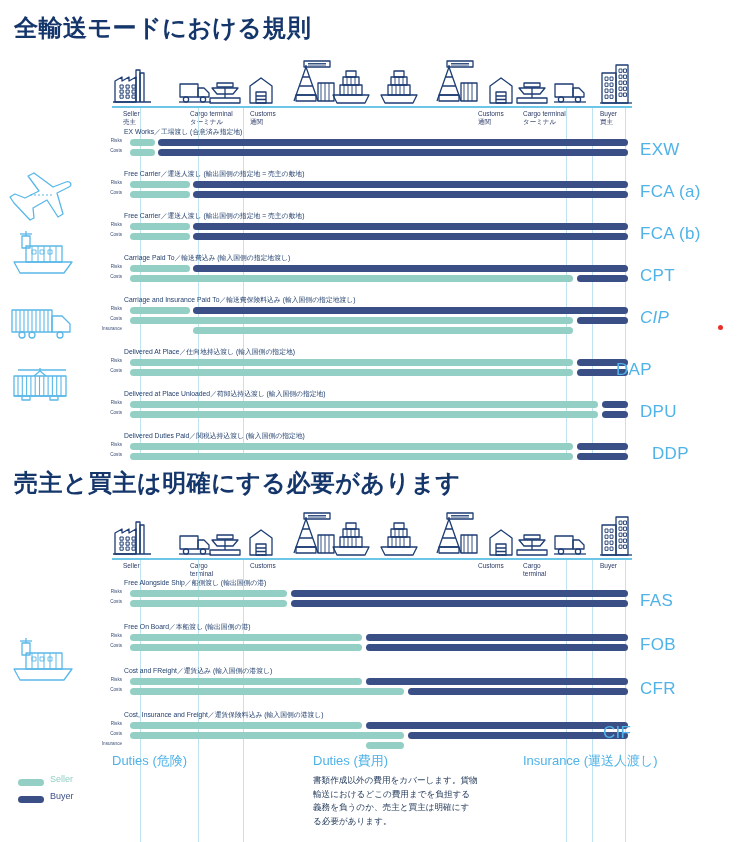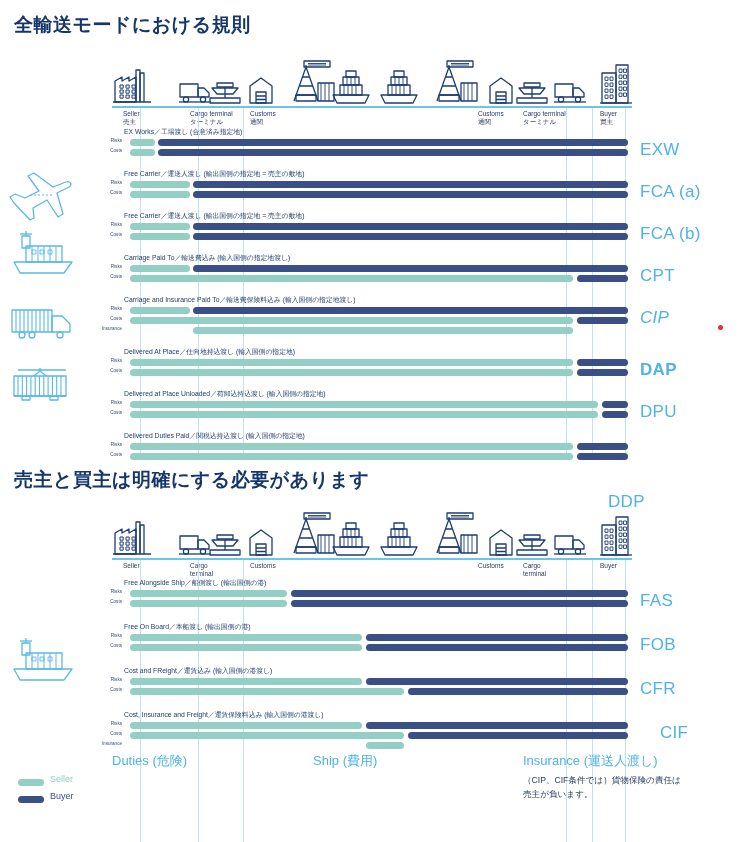--- a/index.html
+++ b/index.html
@@ -2,21 +2,21 @@
 <html><head>
 <meta charset="utf-8">
 <style>
   html,body{margin:0;padding:0;}
   body{
     width:738px;height:842px;background:#ffffff;
     font-family:"Liberation Sans","DejaVu Sans",sans-serif;
     color:#2b3a67;overflow:hidden;position:relative;
   }
   .section-title{
-    font-size:19px;font-weight:bold;color:#15366b;letter-spacing:.5px;
+    font-size:24px;font-weight:bold;color:#15366b;letter-spacing:.5px;
   }
   #title1{position:absolute;left:14px;top:12px;}
   #title2{position:absolute;left:14px;top:467px;}
   .axis-line{position:absolute;height:2px;background:#6cc6e8;}
   .node-label{position:absolute;font-size:6.5px;line-height:8.2px;color:#2b3a67;white-space:nowrap;}
   .vline{position:absolute;width:1px;background:#bfe3f0;}
 
   
   .rule{position:absolute;left:0;right:0;}
   .rule-desc{position:absolute;font-size:6.8px;color:#23406e;white-space:nowrap;}
@@ -219,41 +219,41 @@
       <div class="code" style="left: 640px; top: 308px; font-style: italic;">CIP</div>
     </div>
     <div class="rule" style="top: 0px;">
       <div class="rule-desc" style="left: 124px; top: 347px;">Delivered At Place／仕向地持込渡し (輸入国側の指定地)</div>
       <div class="trk-lab" style="left: 96px; top: 358px;">Risks</div>
       <div class="bar s" style="left: 130px; top: 359px; width: 443px;"></div>
       <div class="bar b" style="left: 577px; top: 359px; width: 51px;"></div>
       <div class="trk-lab" style="left: 96px; top: 368px;">Costs</div>
       <div class="bar s" style="left: 130px; top: 369px; width: 443px;"></div>
       <div class="bar b" style="left: 577px; top: 369px; width: 51px;"></div>
-      <div class="code" style="left: 640px; top: 360px; font-weight: bold;">DAP</div>
+      <div class="code" style="left: 616px; top: 360px;">DAP</div>
     </div>
     <div class="rule" style="top: 0px;">
       <div class="rule-desc" style="left: 124px; top: 389px;">Delivered at Place Unloaded／荷卸込持込渡し (輸入国側の指定地)</div>
       <div class="trk-lab" style="left: 96px; top: 400px;">Risks</div>
       <div class="bar s" style="left: 130px; top: 401px; width: 468px;"></div>
       <div class="bar b" style="left: 602px; top: 401px; width: 26px;"></div>
       <div class="trk-lab" style="left: 96px; top: 410px;">Costs</div>
       <div class="bar s" style="left: 130px; top: 411px; width: 468px;"></div>
       <div class="bar b" style="left: 602px; top: 411px; width: 26px;"></div>
       <div class="code" style="left: 640px; top: 402px;">DPU</div>
     </div>
     <div class="rule" style="top: 0px;">
       <div class="rule-desc" style="left: 124px; top: 431px;">Delivered Duties Paid／関税込持込渡し (輸入国側の指定地)</div>
       <div class="trk-lab" style="left: 96px; top: 442px;">Risks</div>
       <div class="bar s" style="left: 130px; top: 443px; width: 443px;"></div>
       <div class="bar b" style="left: 577px; top: 443px; width: 51px;"></div>
       <div class="trk-lab" style="left: 96px; top: 452px;">Costs</div>
       <div class="bar s" style="left: 130px; top: 453px; width: 443px;"></div>
       <div class="bar b" style="left: 577px; top: 453px; width: 51px;"></div>
-      <div class="code" style="left: 608px; top: 444px; margin-top: 48px;">DDP</div>
+      <div class="code" style="left: 652px; top: 444px;">DDP</div>
     </div>
     <div class="mode" style="left: 8px; top: 170px;"><svg width="70" height="56" viewBox="0 0 70 56" fill="none" stroke="#5ab8e8" stroke-width="1.3" stroke-linejoin="round">
         <path d="M6 33 2 27l5-3 10 4 14-7L20 6l6-3 19 14 13-5c4-1.5 7 3 3 5l-12 6 6 21-5 3-11-17-14 8 1 10-4 2z"></path>
         <g stroke-width="1">
           <path d="M22 25h22" stroke-dasharray="2 2"></path>
         </g>
       </svg></div>
     <div class="mode" style="left: 8px; top: 228px;"><svg width="70" height="50" viewBox="0 0 70 50" fill="none" stroke="#5ab8e8" stroke-width="1.3" stroke-linejoin="round">
         <path d="M6 34h58l-8 11H12z"></path>
         <rect x="18" y="18" width="36" height="16"></rect>
@@ -473,21 +473,21 @@
     <div class="rule" style="top: 0px;">
       <div class="rule-desc" style="left: 124px; top: 250px;">Cost, Insurance and Freight／運賃保険料込み (輸入国側の港渡し)</div>
       <div class="trk-lab" style="left: 96px; top: 261px;">Risks</div>
       <div class="bar s" style="left: 130px; top: 262px; width: 232px;"></div>
       <div class="bar b" style="left: 366px; top: 262px; width: 262px;"></div>
       <div class="trk-lab" style="left: 96px; top: 271px;">Costs</div>
       <div class="bar s" style="left: 130px; top: 272px; width: 274px;"></div>
       <div class="bar b" style="left: 408px; top: 272px; width: 220px;"></div>
       <div class="trk-lab" style="left: 96px; top: 281px;">Insurance</div>
       <div class="bar s" style="left: 366px; top: 282px; width: 38px;"></div>
-      <div class="code" style="left: 660px; top: 263px;">CIF</div>
+      <div class="code" style="left: 603px; top: 263px;">CIF</div>
     </div>
     <div class="mode" style="left: 8px; top: 175px;"><svg width="70" height="50" viewBox="0 0 70 50" fill="none" stroke="#5ab8e8" stroke-width="1.3" stroke-linejoin="round">
         <path d="M6 34h58l-8 11H12z"></path>
         <rect x="18" y="18" width="36" height="16"></rect>
         <g stroke-width="1">
           <path d="M24 18v16"></path>
           <path d="M30 18v16"></path>
           <path d="M36 18v16"></path>
           <path d="M42 18v16"></path>
           <path d="M48 18v16"></path>
@@ -502,16 +502,16 @@
         </g>
       </svg></div>
   </div>
 
 <div id="legend" style="position: absolute; left: 0px; top: 748px; width: 738px; height: 94px;">
     <div class="lg-sw" style="left: 18px; top: 31px; background: rgb(147, 207, 196);"></div>
     <div class="lg-txt" style="left: 50px; top: 26px; color: rgb(147, 207, 196);">Seller</div>
     <div class="lg-sw" style="left: 18px; top: 48px; background: rgb(59, 79, 135);"></div>
     <div class="lg-txt" style="left: 50px; top: 43px; color: rgb(59, 79, 135);">Buyer</div>
     <div class="col-head" style="left: 112px; top: 4px;">Duties (危険)</div>
-    <div class="col-head" style="left: 313px; top: 4px;">Ship (費用)</div>
+    <div class="col-head" style="left: 313px; top: 4px;">Duties (費用)</div>
+    <div class="col-body" style="left: 313px; top: 26px;">書類作成以外の費用をカバーします。貨物輸送におけるどこの費用までを負担する義務を負うのか、売主と買主は明確にする必要があります。</div>
     <div class="col-head" style="left: 523px; top: 4px;">Insurance (運送人渡し)</div>
-    <div class="col-body" style="left: 523px; top: 26px;">（CIP、CIF条件では）貨物保険の責任は売主が負います。</div>
   </div>
 
 </body></html>

